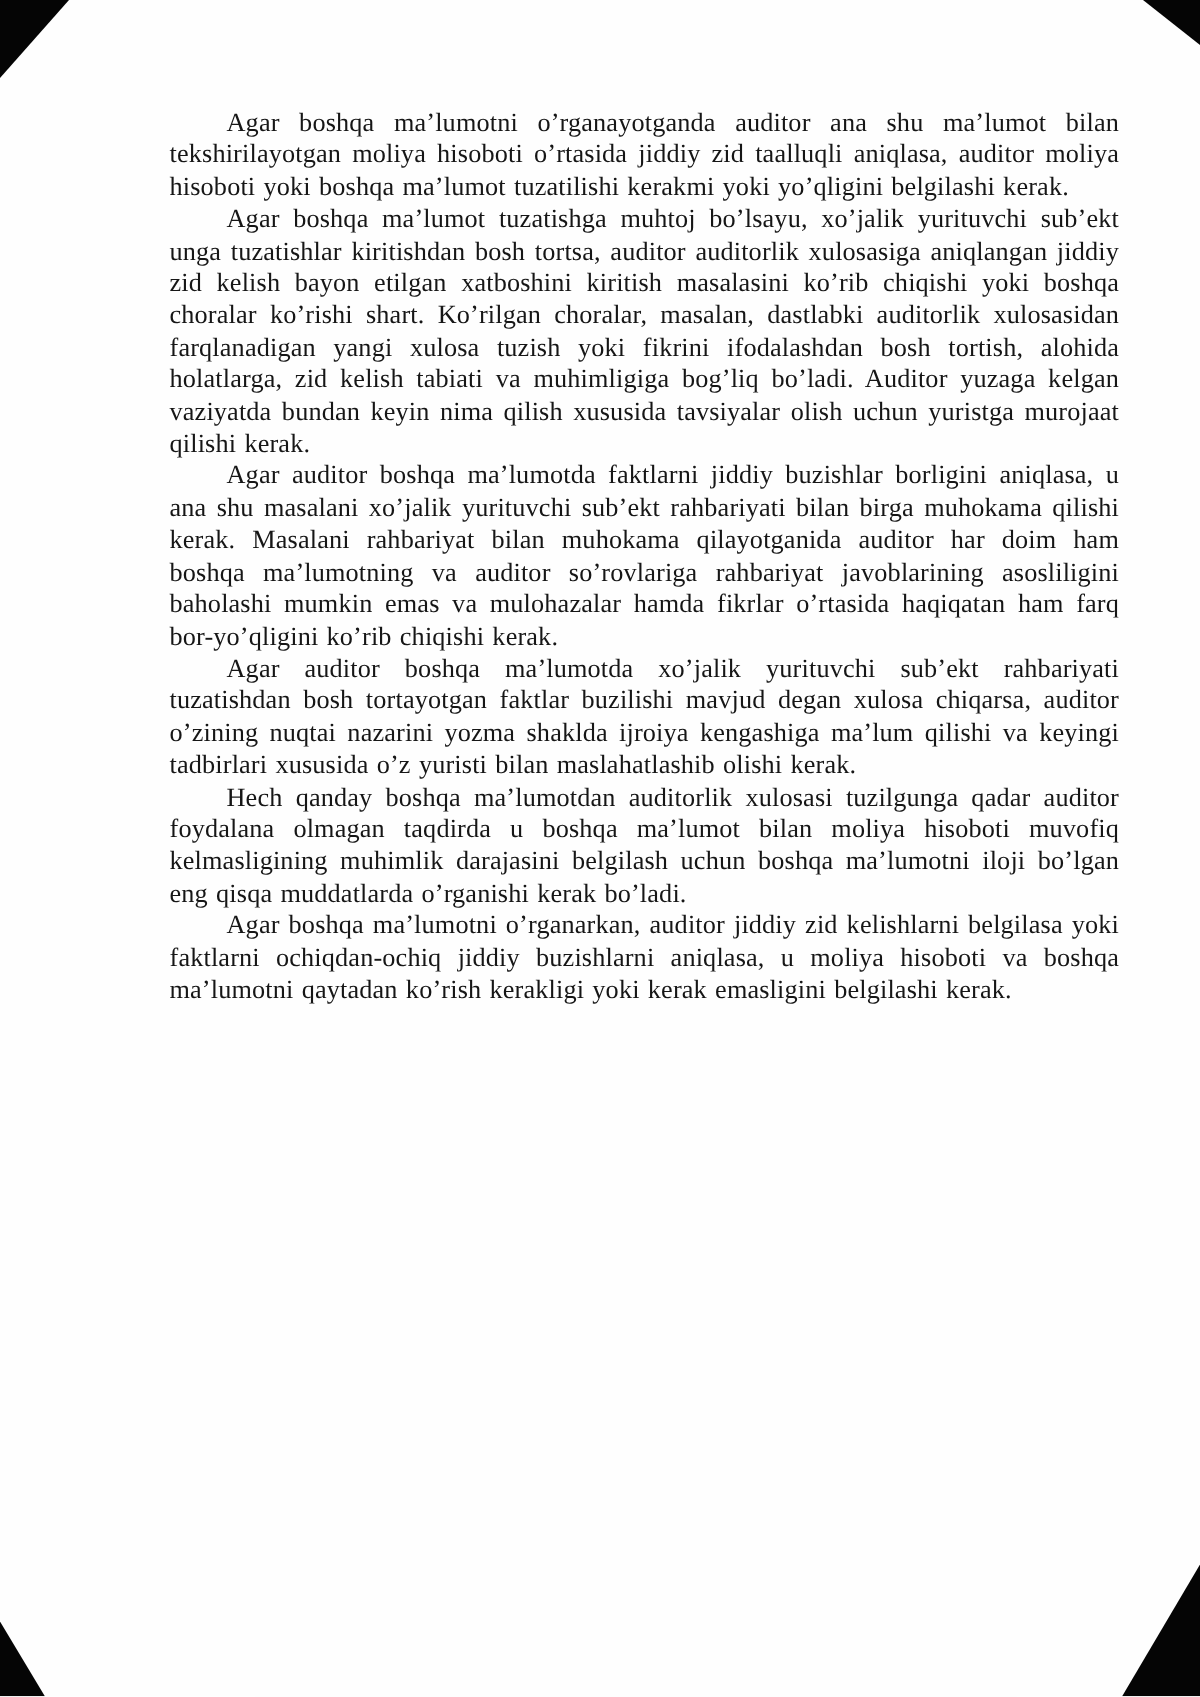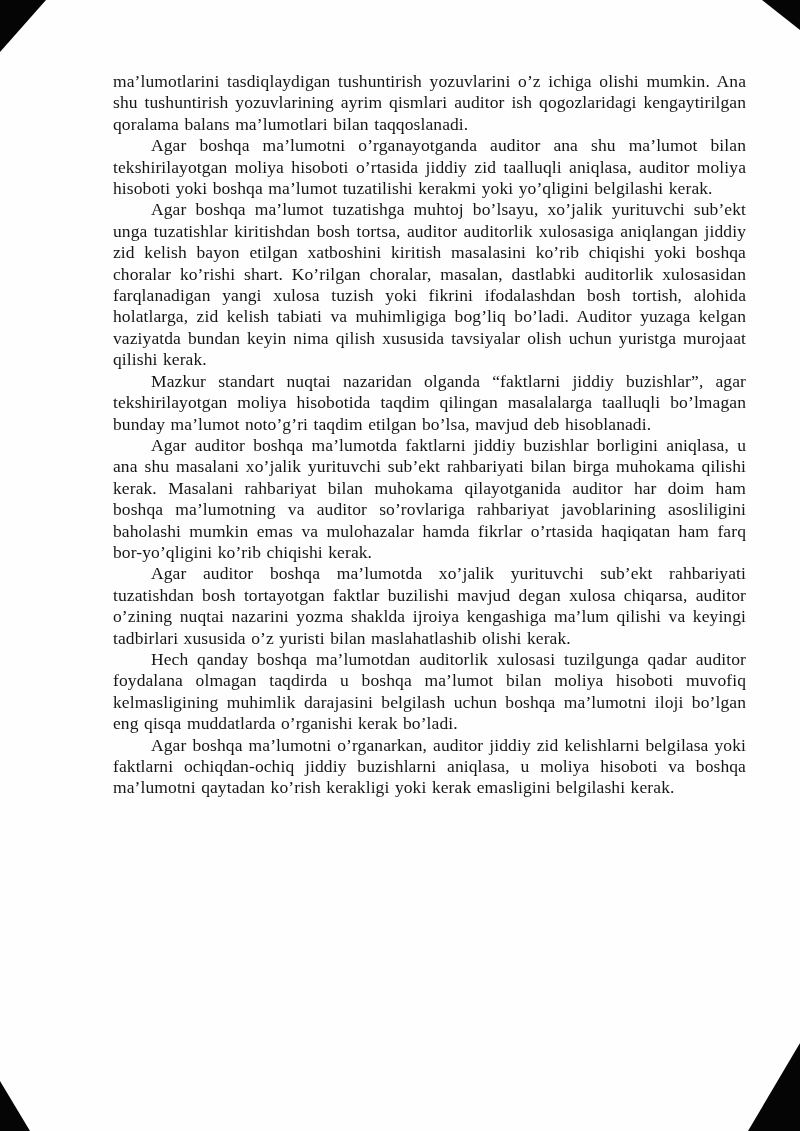--- a/index.html
+++ b/index.html
@@ -37,24 +37,22 @@
   .corner.tl{left:0;top:0;width:46px;height:52px;clip-path:polygon(0 0,100% 0,0 100%);}
   .corner.tr{right:0;top:0;width:38px;height:30px;clip-path:polygon(0 0,100% 0,100% 100%);}
   .corner.bl{left:0;bottom:0;width:30px;height:50px;clip-path:polygon(0 0,0 100%,100% 100%);}
   .corner.br{right:0;bottom:0;width:52px;height:88px;clip-path:polygon(100% 0,100% 100%,0 100%);}
 </style>
 </head>
 <body>
 
 <div class="page">
   <div class="text-block">
-    <p>ma’lumotlarini tasdiqlaydigan tushuntirish yozuvlarini o’z ichiga olishi mumkin. Ana shu tushuntirish yozuvlarining ayrim qismlari auditor ish qogozlaridagi kengaytirilgan qoralama balans ma’lumotlari bilan taqqoslanadi.</p>
     <p class="indent">Agar boshqa ma’lumotni o’rganayotganda auditor ana shu ma’lumot bilan tekshirilayotgan moliya hisoboti o’rtasida jiddiy zid taalluqli aniqlasa, auditor moliya hisoboti yoki boshqa ma’lumot tuzatilishi kerakmi yoki yo’qligini belgilashi kerak.</p>
     <p class="indent">Agar boshqa ma’lumot tuzatishga muhtoj bo’lsayu, xo’jalik yurituvchi sub’ekt unga tuzatishlar kiritishdan bosh tortsa, auditor auditorlik xulosasiga aniqlangan jiddiy zid kelish bayon etilgan xatboshini kiritish masalasini ko’rib chiqishi yoki boshqa choralar ko’rishi shart. Ko’rilgan choralar, masalan, dastlabki auditorlik xulosasidan farqlanadigan yangi xulosa tuzish yoki fikrini ifodalashdan bosh tortish, alohida holatlarga, zid kelish tabiati va muhimligiga bog’liq bo’ladi. Auditor yuzaga kelgan vaziyatda bundan keyin nima qilish xususida tavsiyalar olish uchun yuristga murojaat qilishi kerak.</p>
-    <p class="indent">Mazkur standart nuqtai nazaridan olganda “faktlarni jiddiy buzishlar”, agar tekshirilayotgan moliya hisobotida taqdim qilingan masalalarga taalluqli bo’lmagan bunday ma’lumot noto’g’ri taqdim etilgan bo’lsa, mavjud deb hisoblanadi.</p>
     <p class="indent">Agar auditor boshqa ma’lumotda faktlarni jiddiy buzishlar borligini aniqlasa, u ana shu masalani xo’jalik yurituvchi sub’ekt rahbariyati bilan birga muhokama qilishi kerak. Masalani rahbariyat bilan muhokama qilayotganida auditor har doim ham boshqa ma’lumotning va auditor so’rovlariga rahbariyat javoblarining asosliligini baholashi mumkin emas va mulohazalar hamda fikrlar o’rtasida haqiqatan ham farq bor-yo’qligini ko’rib chiqishi kerak.</p>
     <p class="indent">Agar auditor boshqa ma’lumotda xo’jalik yurituvchi sub’ekt rahbariyati tuzatishdan bosh tortayotgan faktlar buzilishi mavjud degan xulosa chiqarsa, auditor o’zining nuqtai nazarini yozma shaklda ijroiya kengashiga ma’lum qilishi va keyingi tadbirlari xususida o’z yuristi bilan maslahatlashib olishi kerak.</p>
     <p class="indent">Hech qanday boshqa ma’lumotdan auditorlik xulosasi tuzilgunga qadar auditor foydalana olmagan taqdirda u boshqa ma’lumot bilan moliya hisoboti muvofiq kelmasligining muhimlik darajasini belgilash uchun boshqa ma’lumotni iloji bo’lgan eng qisqa muddatlarda o’rganishi kerak bo’ladi.</p>
     <p class="indent">Agar boshqa ma’lumotni o’rganarkan, auditor jiddiy zid kelishlarni belgilasa yoki faktlarni ochiqdan-ochiq jiddiy buzishlarni aniqlasa, u moliya hisoboti va boshqa ma’lumotni qaytadan ko’rish kerakligi yoki kerak emasligini belgilashi kerak.</p>
   </div>
 
   <div class="corner tl"></div>
   <div class="corner tr"></div>
   <div class="corner bl"></div>
   <div class="corner br"></div>

